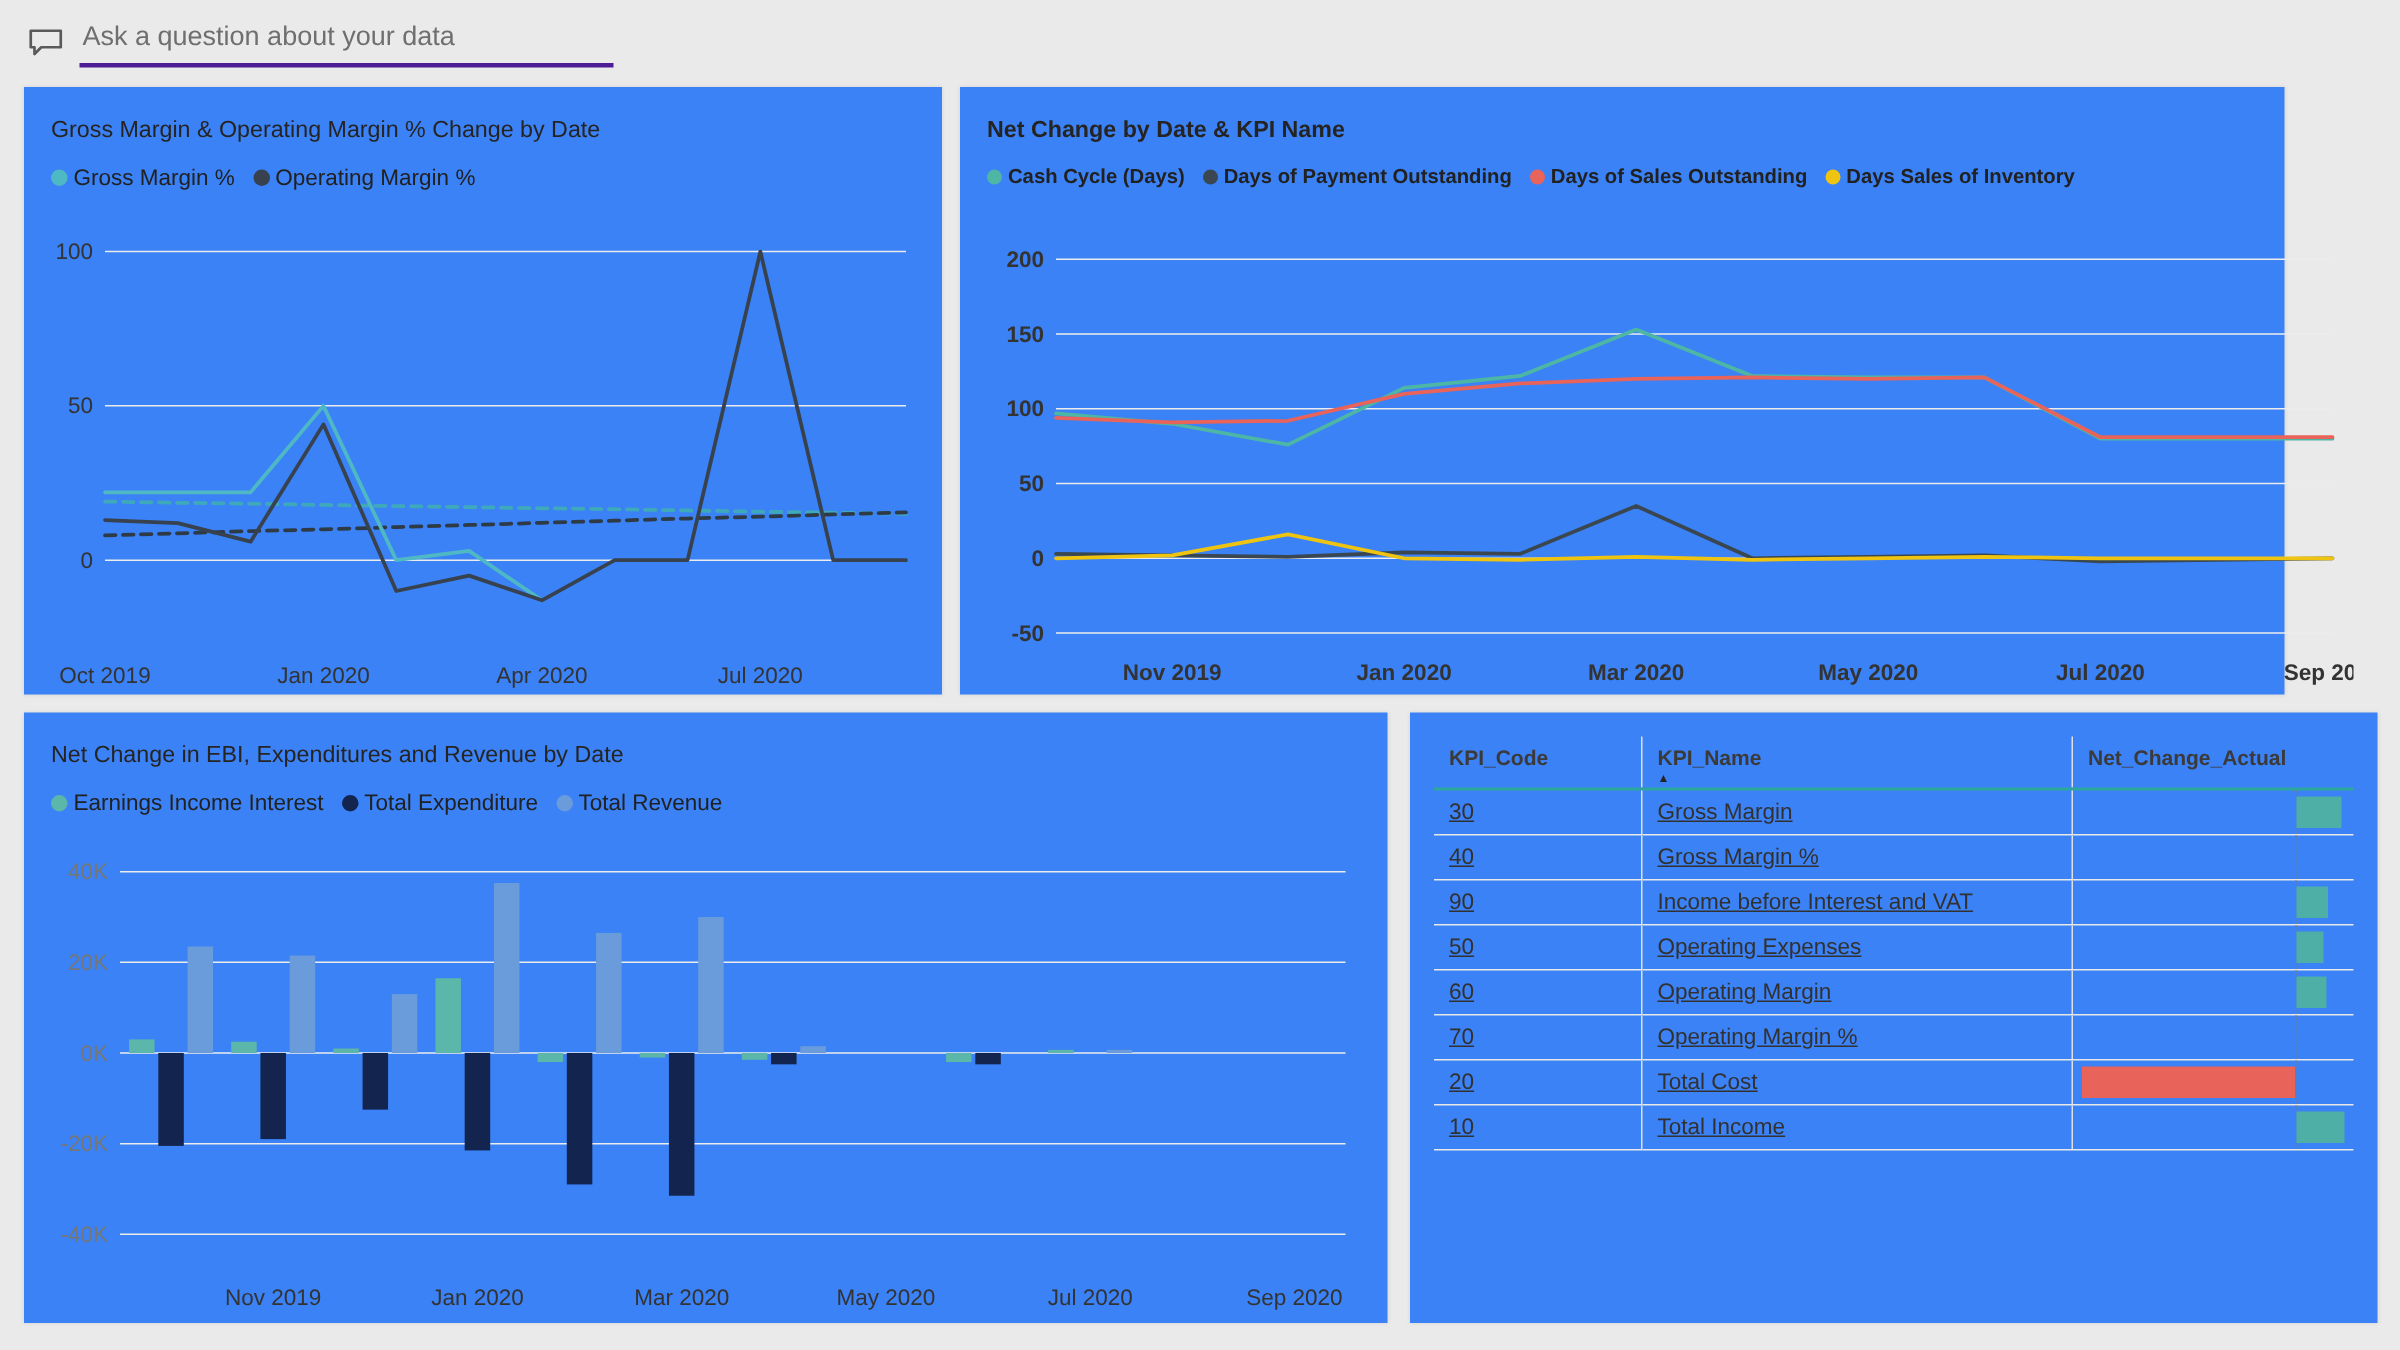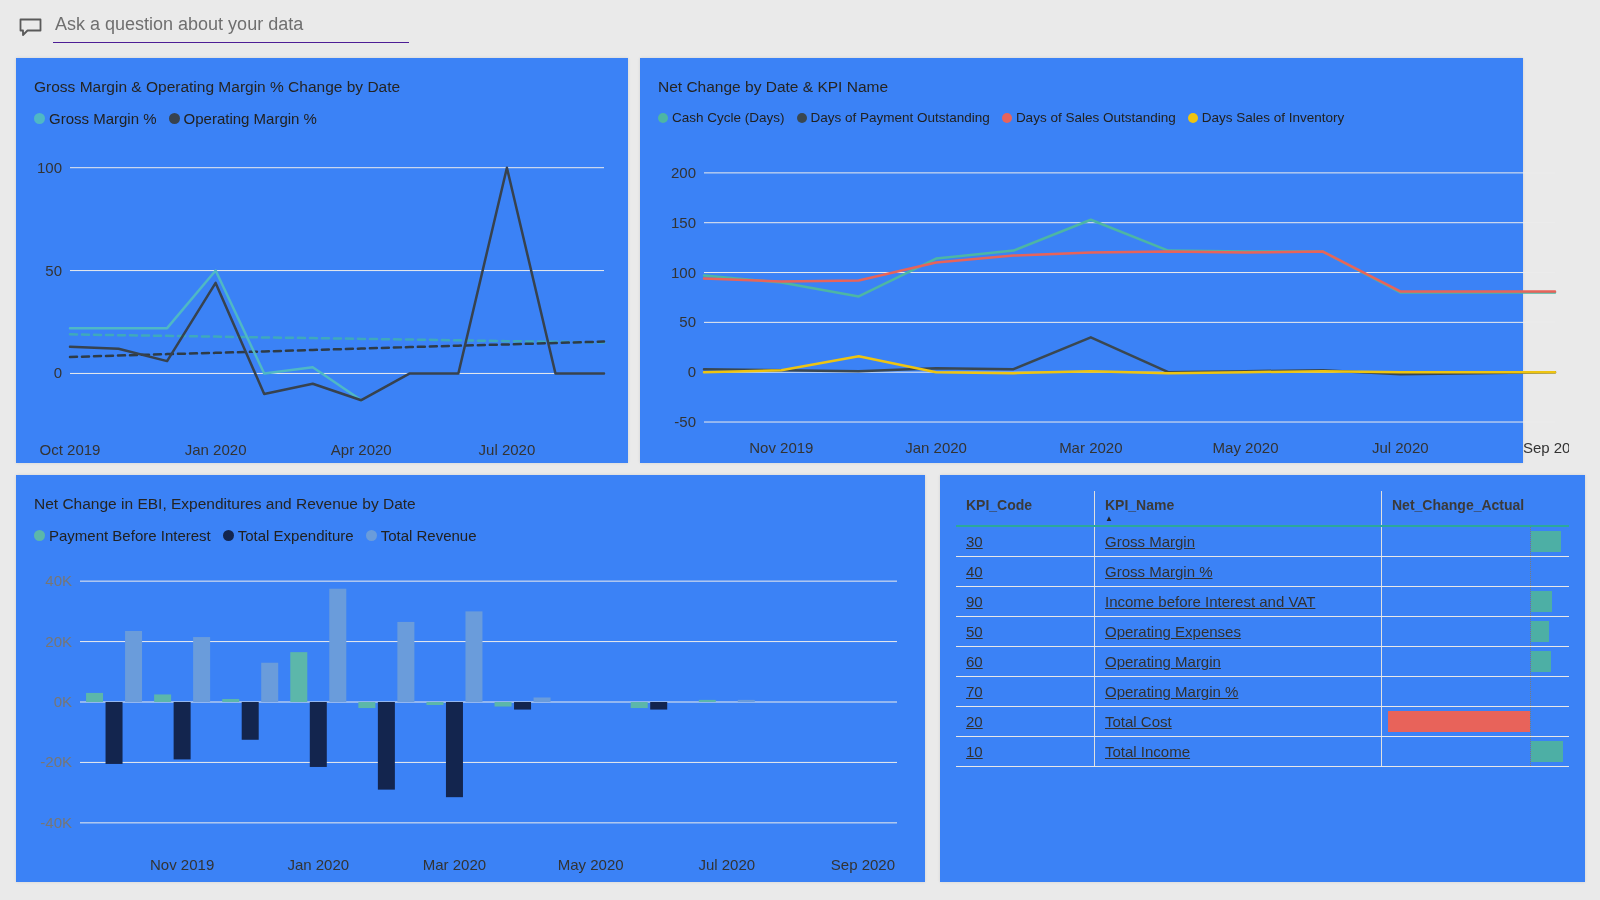--- a/index.html
+++ b/index.html
@@ -8,33 +8,33 @@
     font-family:"Liberation Sans","DejaVu Sans",sans-serif;
     color:#252423;overflow:hidden;
   }
   #stage{position:relative;width:1600px;height:900px;}
 
   
   .qa-bar{position:absolute;left:18px;top:12px;display:flex;align-items:center;gap:10px;}
   .qa-icon{flex:0 0 auto;display:flex;align-items:center;}
   .qa-input{
     width:352px;background:transparent;border:none;outline:none;
-    border-bottom:1px solid #4c1d95;font-family:"Liberation Sans",sans-serif;
+    border-bottom:3px solid #4c1d95;font-family:"Liberation Sans",sans-serif;
     font-size:18px;color:#444;padding:2px 2px 7px 2px;
   }
   .qa-input::placeholder{color:#6f6f6f;opacity:1;}
 
   
   .panel{
     position:absolute;background:#3b82f6;
     box-shadow:0 0 3px rgba(0,0,0,.10);
     padding:12px 16px 8px 16px;box-sizing:border-box;
   }
   #panel-margin{left:16px;top:58px;width:612px;height:405px;}
-  #panel-kpi{left:640px;top:58px;width:883px;height:405px;}
+  #panel-kpi{left:640px;top:58px;width:883px;height:405px;font-weight:bold;}
   #panel-ebi{left:16px;top:475px;width:909px;height:407px;}
   #panel-table{left:940px;top:475px;width:645px;height:407px;}
 
   .panel-title{font-size:15.5px;color:#252423;margin:8px 0 14px 2px;}
 
   .legend{display:flex;align-items:center;flex-wrap:nowrap;gap:12px;margin:2px 0 6px 2px;}
   .legend-item{display:flex;align-items:center;gap:4px;cursor:pointer;}
   .legend-dot{width:11px;height:11px;border-radius:50%;flex:0 0 auto;}
   .legend-label{font-size:15px;color:#212121;white-space:nowrap;}
   #legend-kpi .legend-label{font-size:13.5px;}
@@ -147,21 +147,21 @@
         <polyline points="48,147.5191637630662 125.36363636363636,150.50871080139373 202.72727272727272,149.5121951219512 280.0909090909091,131.57491289198606 357.45454545454544,124.5993031358885 434.8181818181818,121.60975609756098 512.1818181818182,120.61324041811847 589.5454545454545,121.60975609756098 666.9090909090909,120.61324041811847 744.2727272727273,160.4738675958188 821.6363636363636,160.4738675958188 899,160.4738675958188" fill="none" stroke="#e8635a" stroke-width="2.5" stroke-linejoin="round" stroke-linecap="round"></polyline>
         <polyline points="48,241.19163763066203 125.36363636363636,239.198606271777 202.72727272727272,225.24738675958187 280.0909090909091,241.19163763066203 357.45454545454544,242.18815331010452 434.8181818181818,240.1951219512195 512.1818181818182,242.18815331010452 589.5454545454545,241.19163763066203 666.9090909090909,240.1951219512195 744.2727272727273,241.19163763066203 821.6363636363636,241.19163763066203 899,241.19163763066203" fill="none" stroke="#eec411" stroke-width="2.5" stroke-linejoin="round" stroke-linecap="round"></polyline>
       </svg>
   </div>
 
   <div class="panel" id="panel-ebi">
     <div class="panel-title">Net Change in EBI, Expenditures and Revenue by Date</div>
     <div class="legend" id="legend-ebi">
         <span class="legend-item">
           <span class="legend-dot" style="background: rgb(92, 183, 170);"></span>
-          <span class="legend-label">Payment Before Interest</span>
+          <span class="legend-label">Earnings Income Interest</span>
         </span>
         <span class="legend-item">
           <span class="legend-dot" style="background: rgb(19, 37, 78);"></span>
           <span class="legend-label">Total Expenditure</span>
         </span>
         <span class="legend-item">
           <span class="legend-dot" style="background: rgb(106, 156, 219);"></span>
           <span class="legend-label">Total Revenue</span>
         </span>
       </div>

